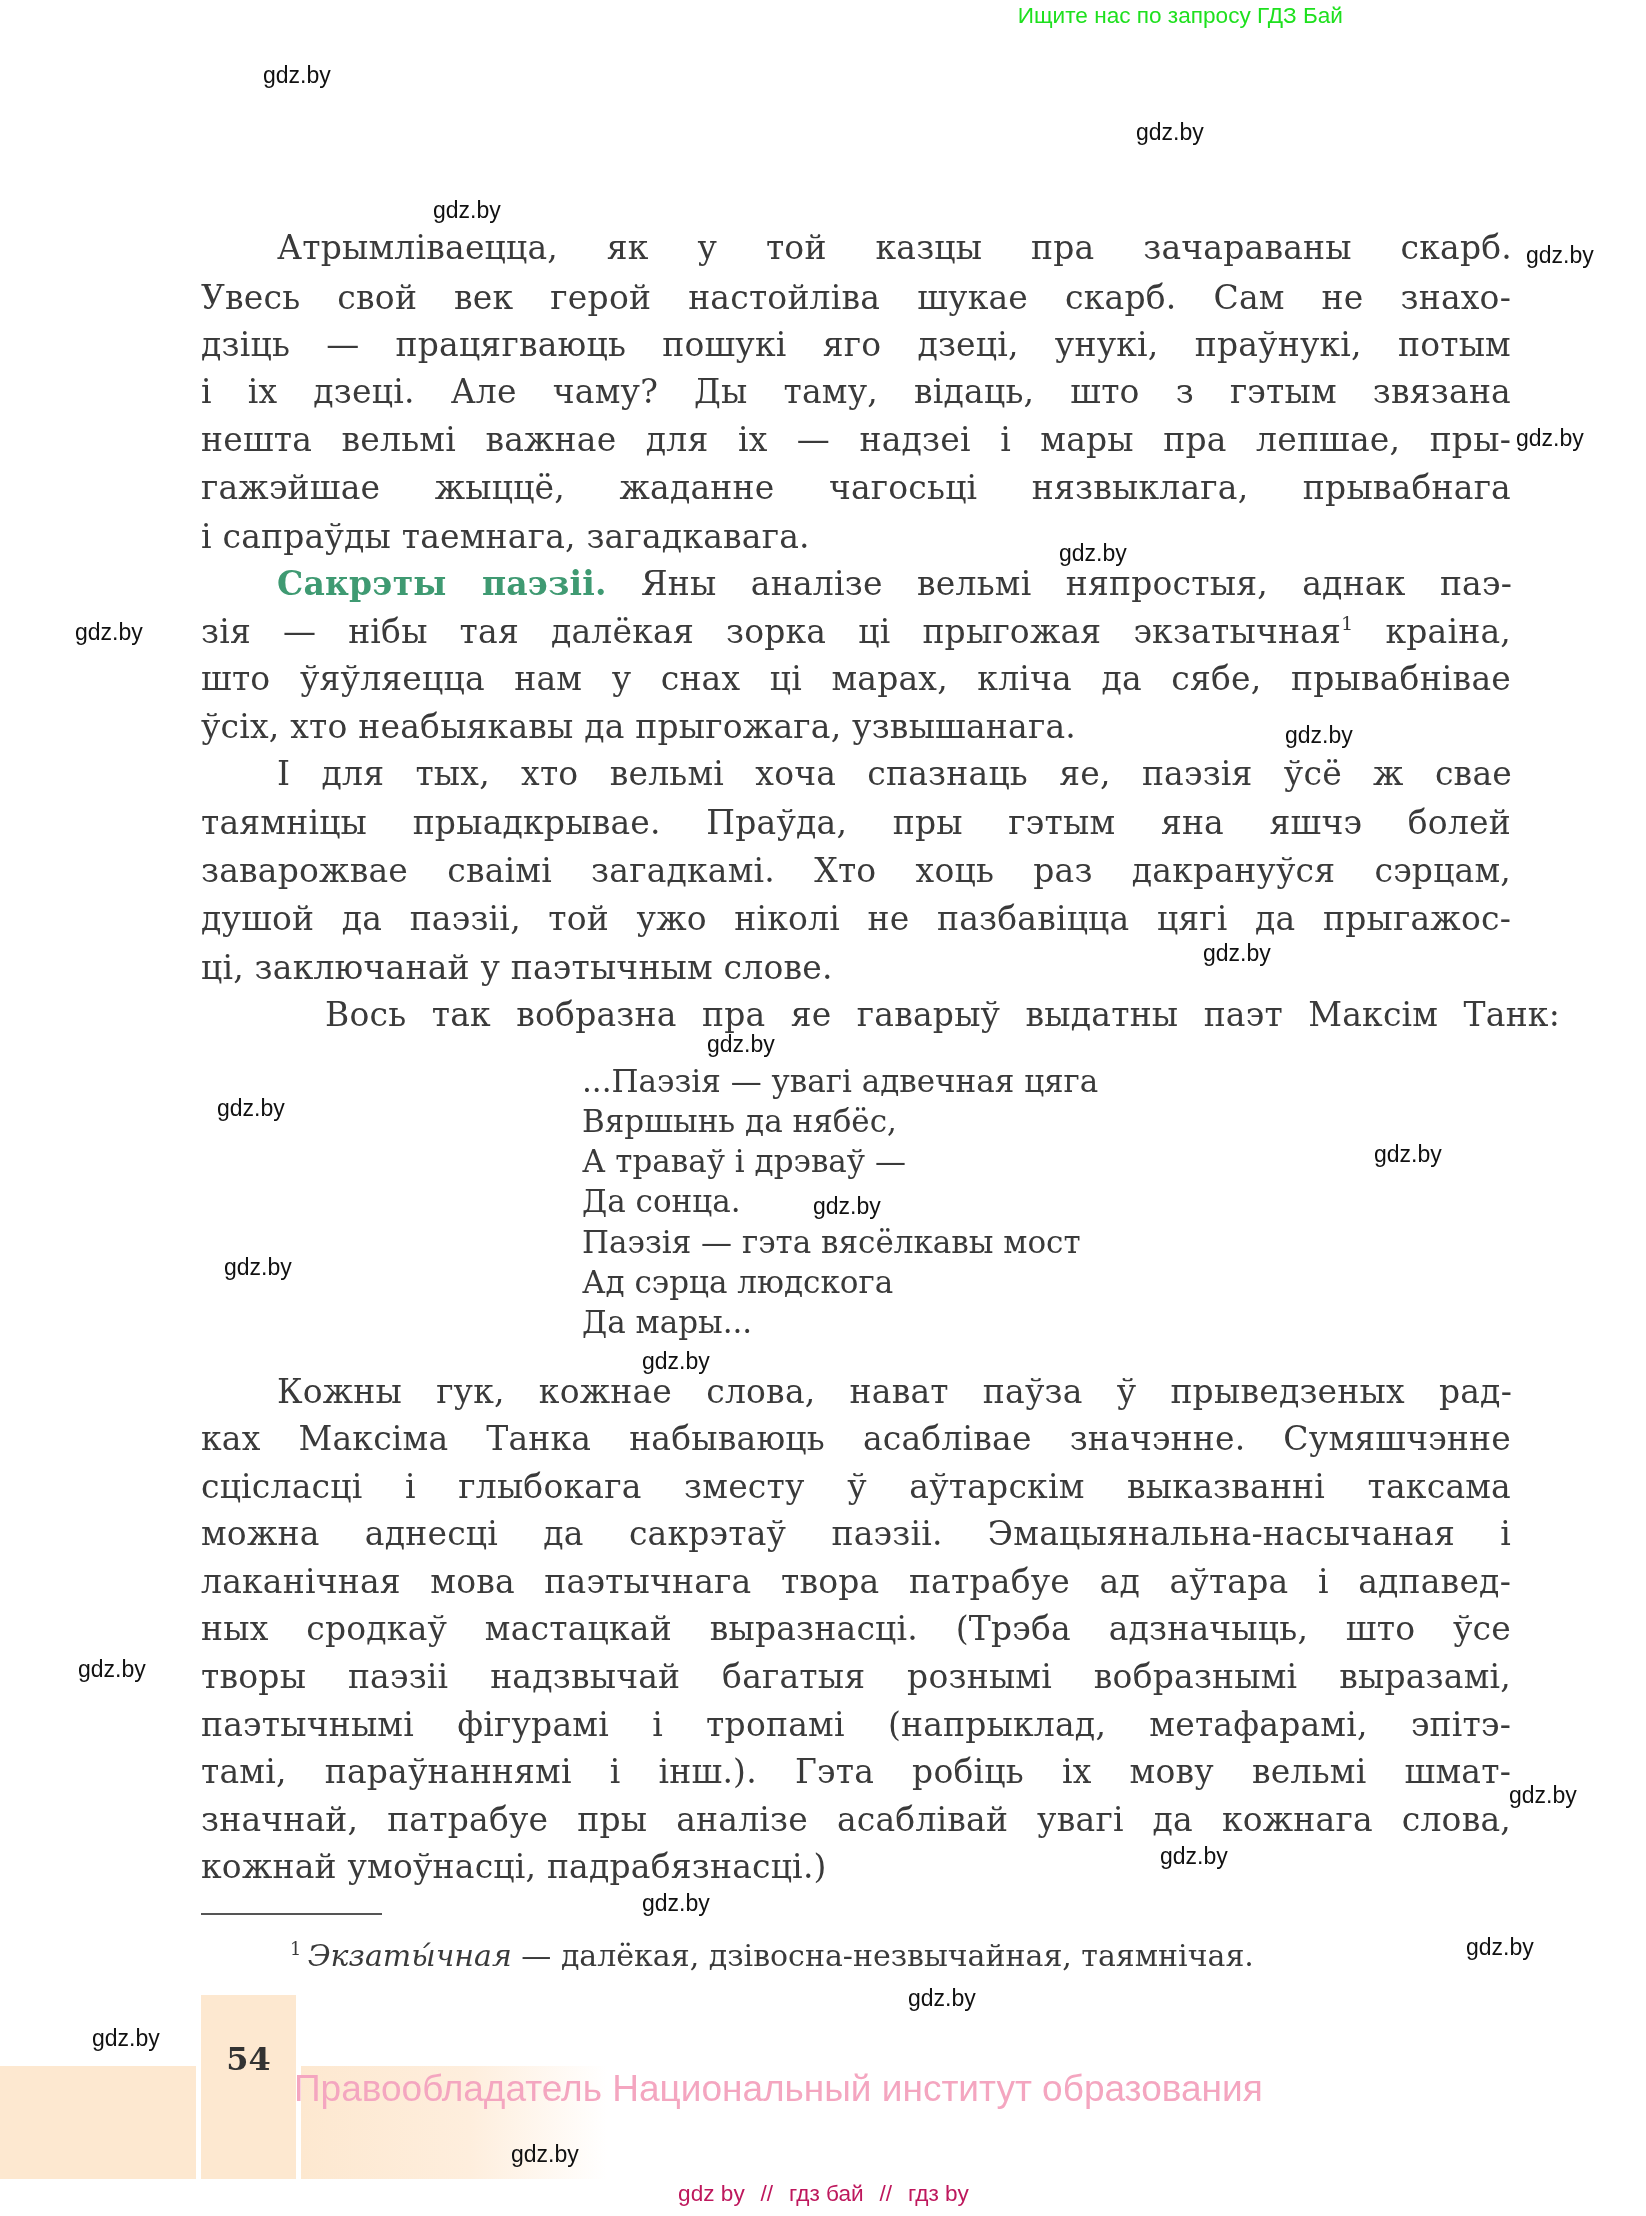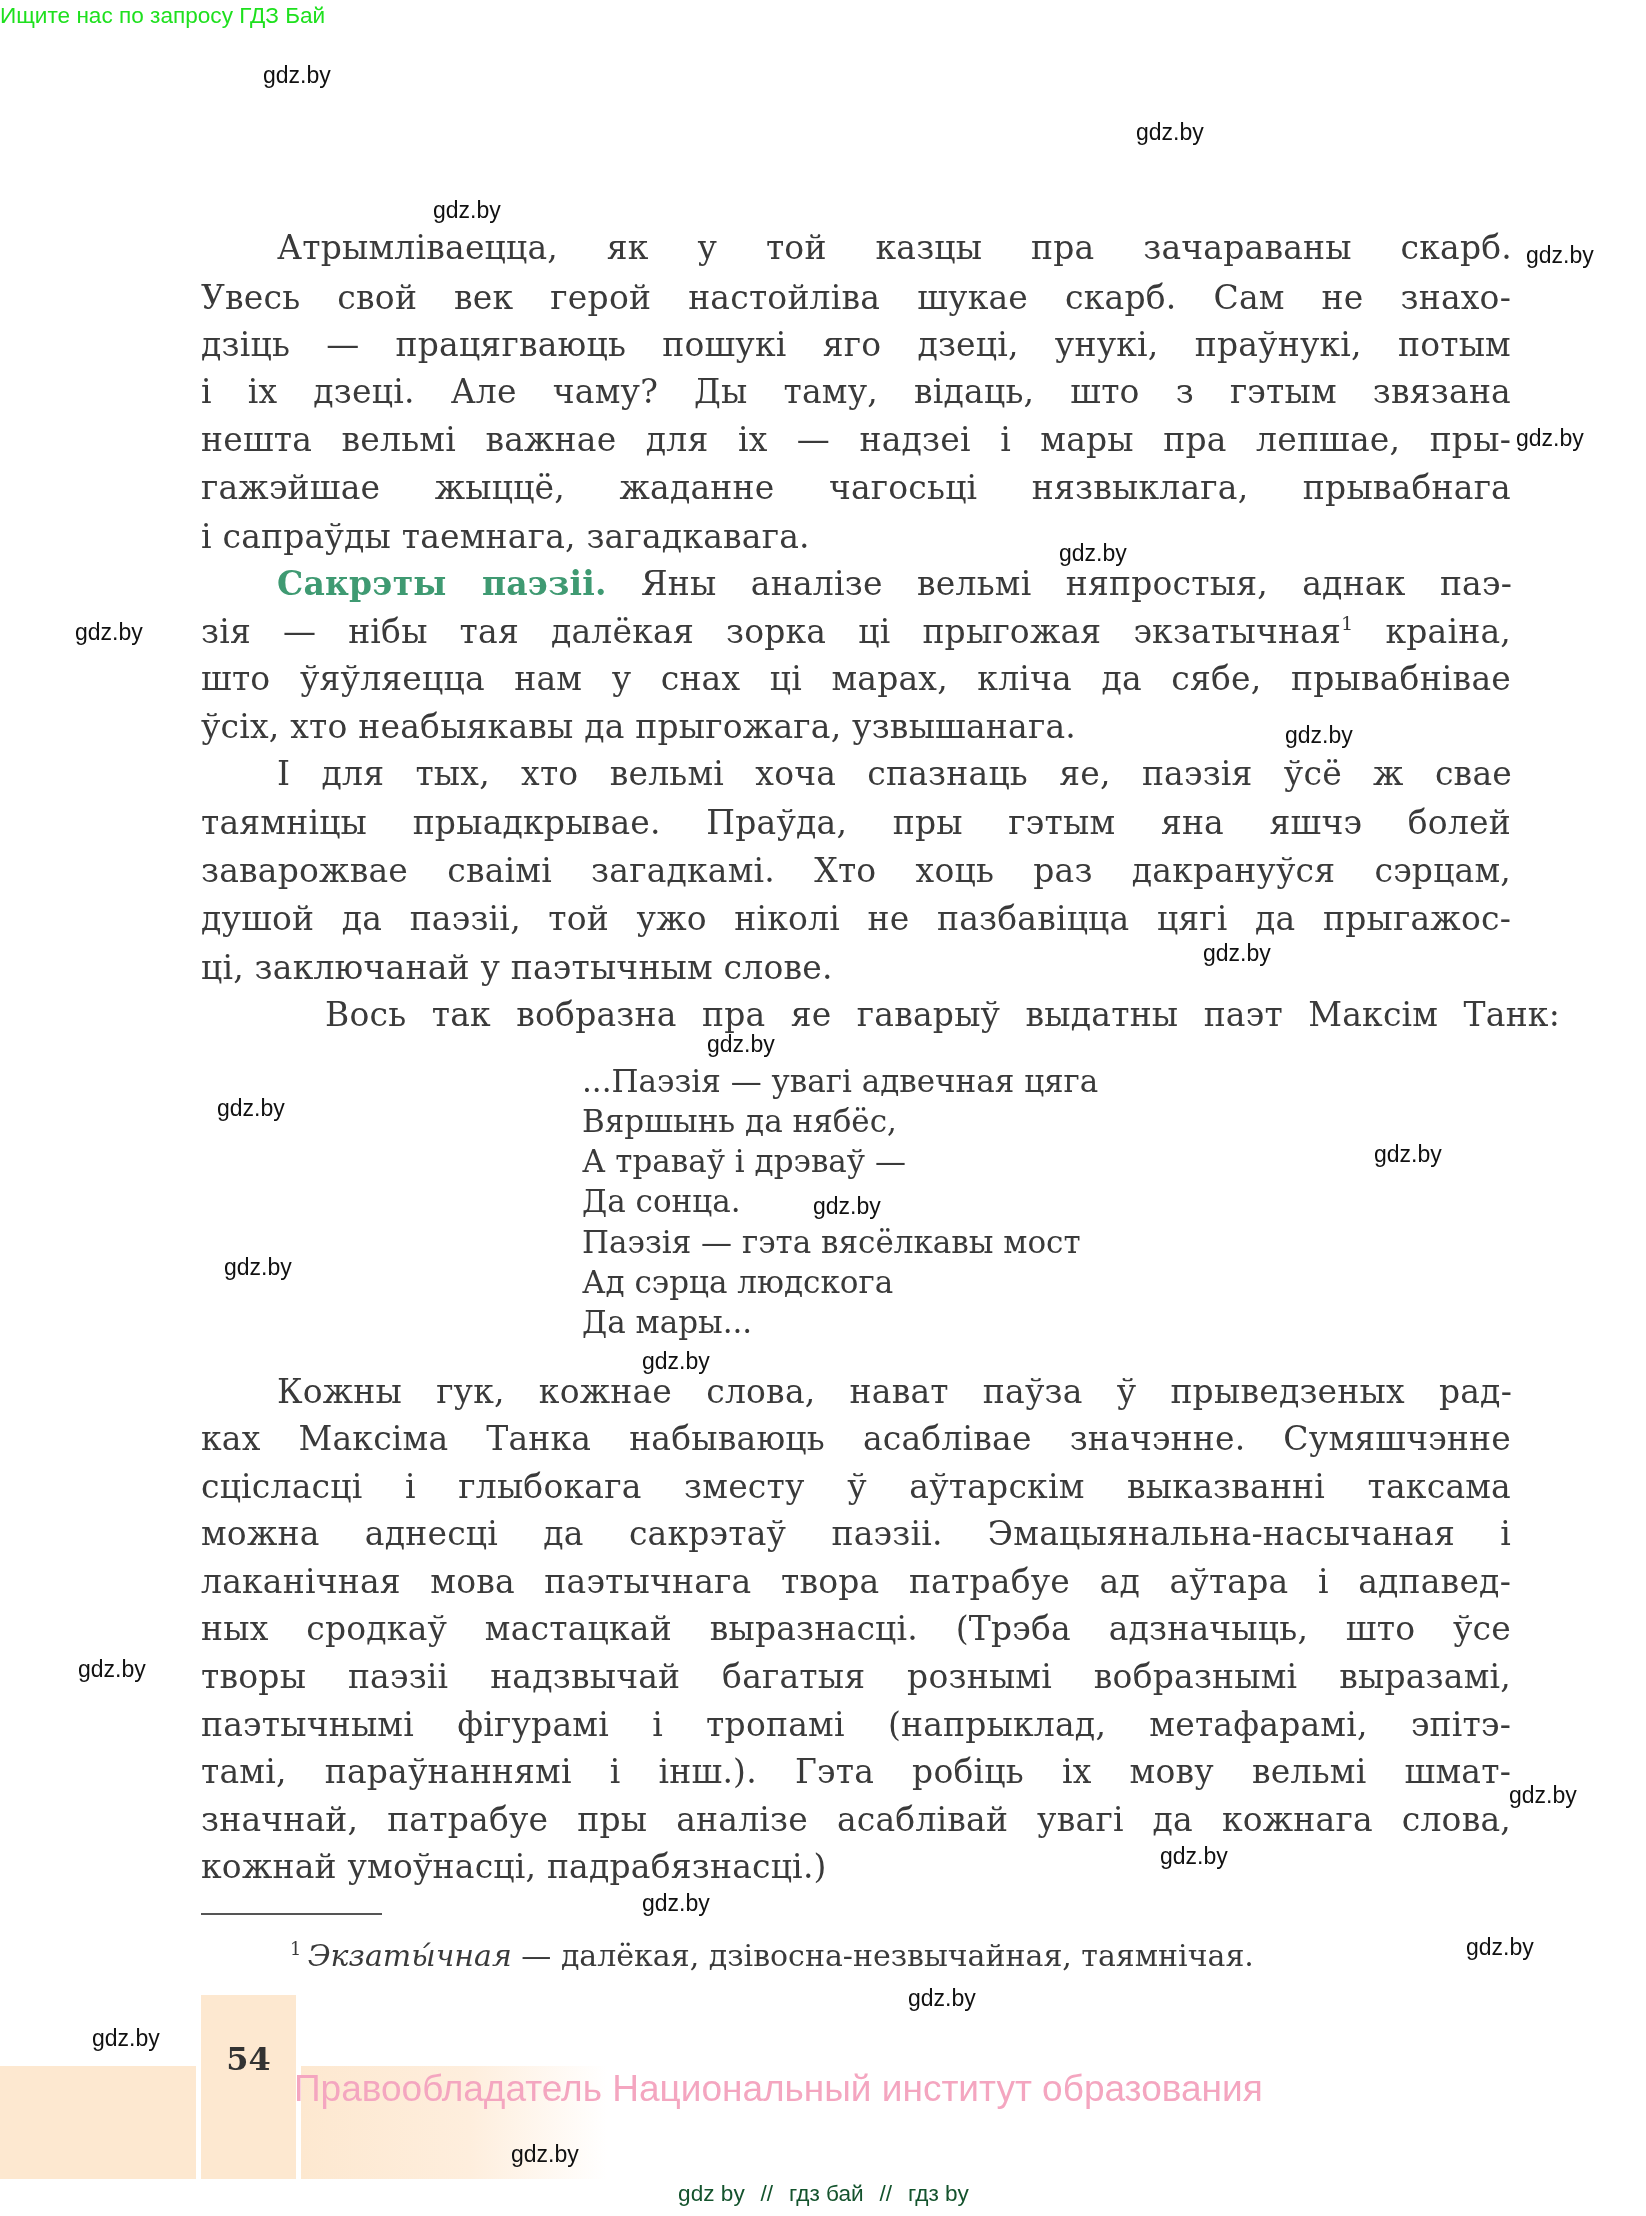--- a/index.html
+++ b/index.html
@@ -3,21 +3,21 @@
 <meta charset="utf-8">
 <style>
   html, body { margin: 0; padding: 0; }
   body {
     width: 1647px; height: 2216px; position: relative; overflow: hidden;
     background: #ffffff;
     font-family: "DejaVu Serif", "Liberation Serif", serif;
     color: #3a3a3a;
   }
   .top-banner {
-    position: absolute; left: 0; top: 3.2px; width: 1343px; text-align: left;
+    position: absolute; left: 0; top: 3.2px; width: 1343px; text-align: right;
     font-family: "Liberation Sans", sans-serif; font-size: 22.6px; color: #1ee01e;
   }
   .wm {
     position: absolute; font-family: "Liberation Sans", sans-serif;
     font-size: 23px; color: #111111; line-height: 1; white-space: nowrap;
   }
   .text-block { position: absolute; left: 201px; width: 1310px; }
   .line {
     position: absolute; left: 0; width: 1310px; height: 48px;
     font-size: 33px; line-height: 48px; white-space: nowrap;
@@ -57,21 +57,21 @@
     position: absolute; left: 301px; top: 2066px; width: 306px; height: 113px;
     background: linear-gradient(to right, #fde8d0 0%, #feeedd 55%, #ffffff 100%);
   }
   .copyright {
     position: absolute; left: 294px; top: 2065px; width: 1072px;
     font-family: "Liberation Sans", sans-serif; font-size: 37px; color: #f4a6c0;
     white-space: nowrap; line-height: 48px;
   }
   .bottom-links {
     position: absolute; left: 0; top: 2181px; width: 1647px; text-align: center;
-    font-family: "Liberation Sans", sans-serif; font-size: 22.6px; color: #14532d;
+    font-family: "Liberation Sans", sans-serif; font-size: 22.6px; color: #be185d;
   }
   .bottom-links span { margin: 0 4.8px; }
 </style>
 </head>
 <body>
 
 <div class="top-banner">Ищите нас по запросу ГДЗ Бай</div>
 
 <div class="text-block" style="top:0;">
 

